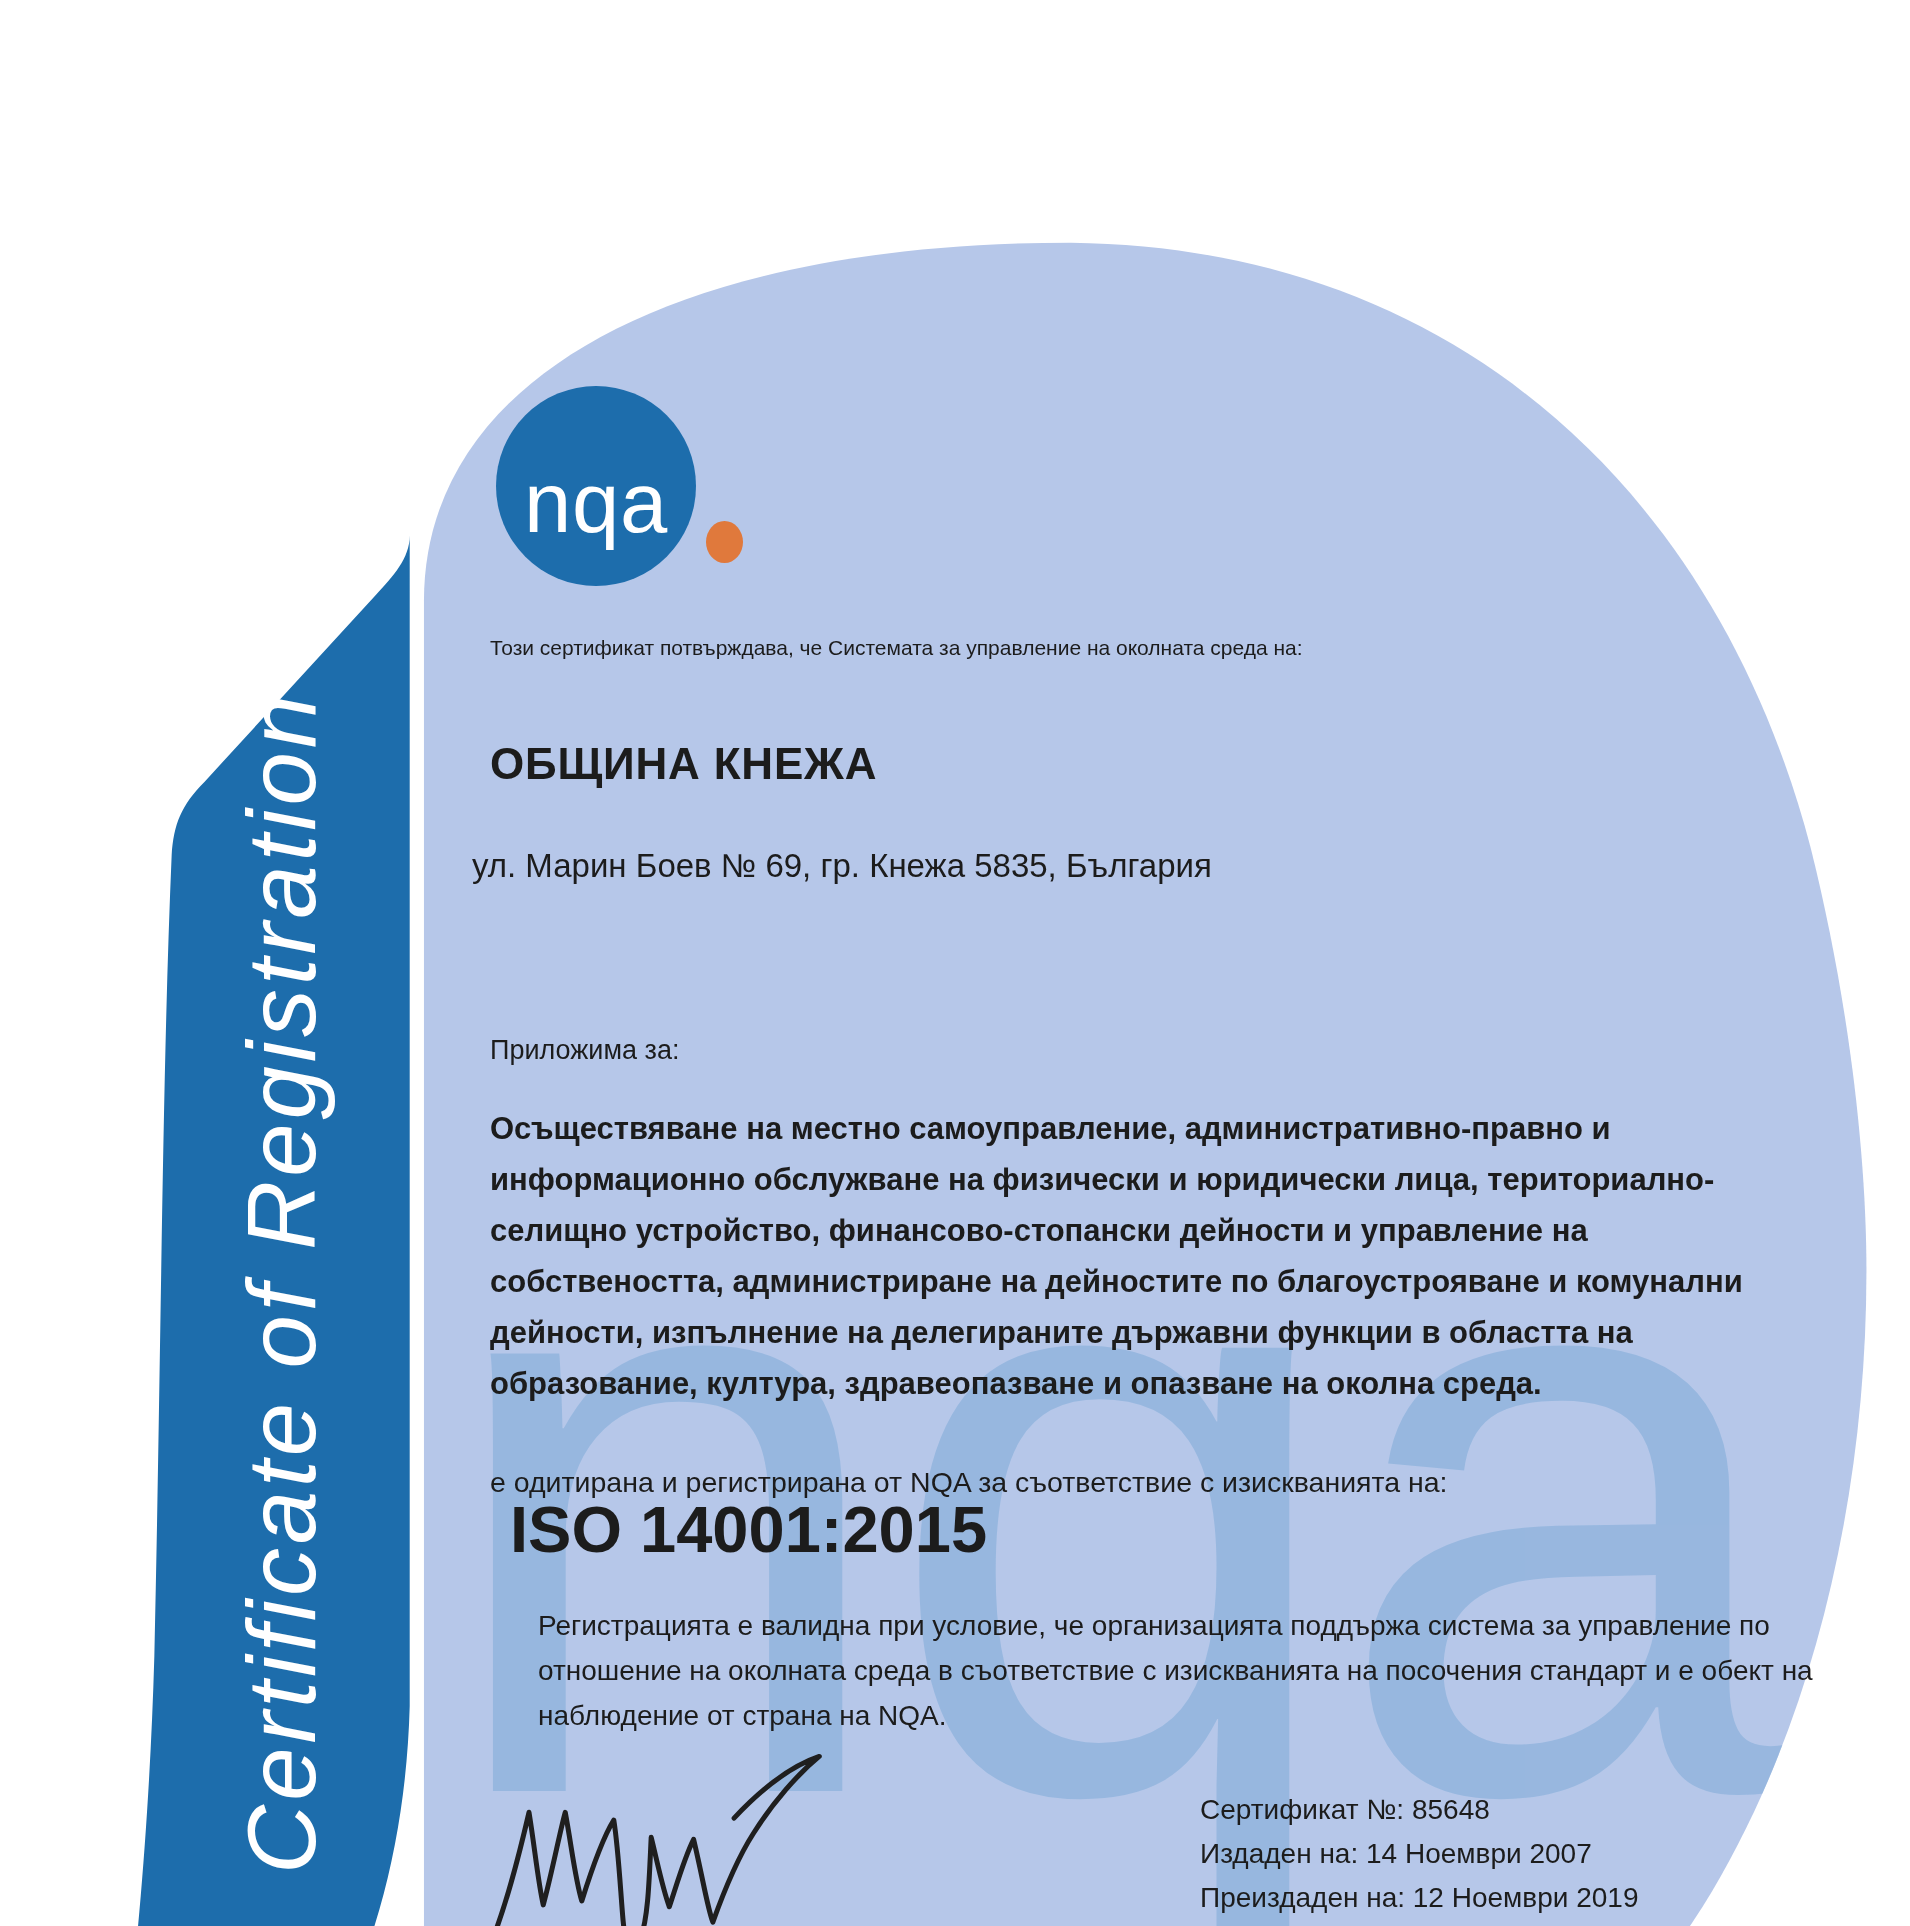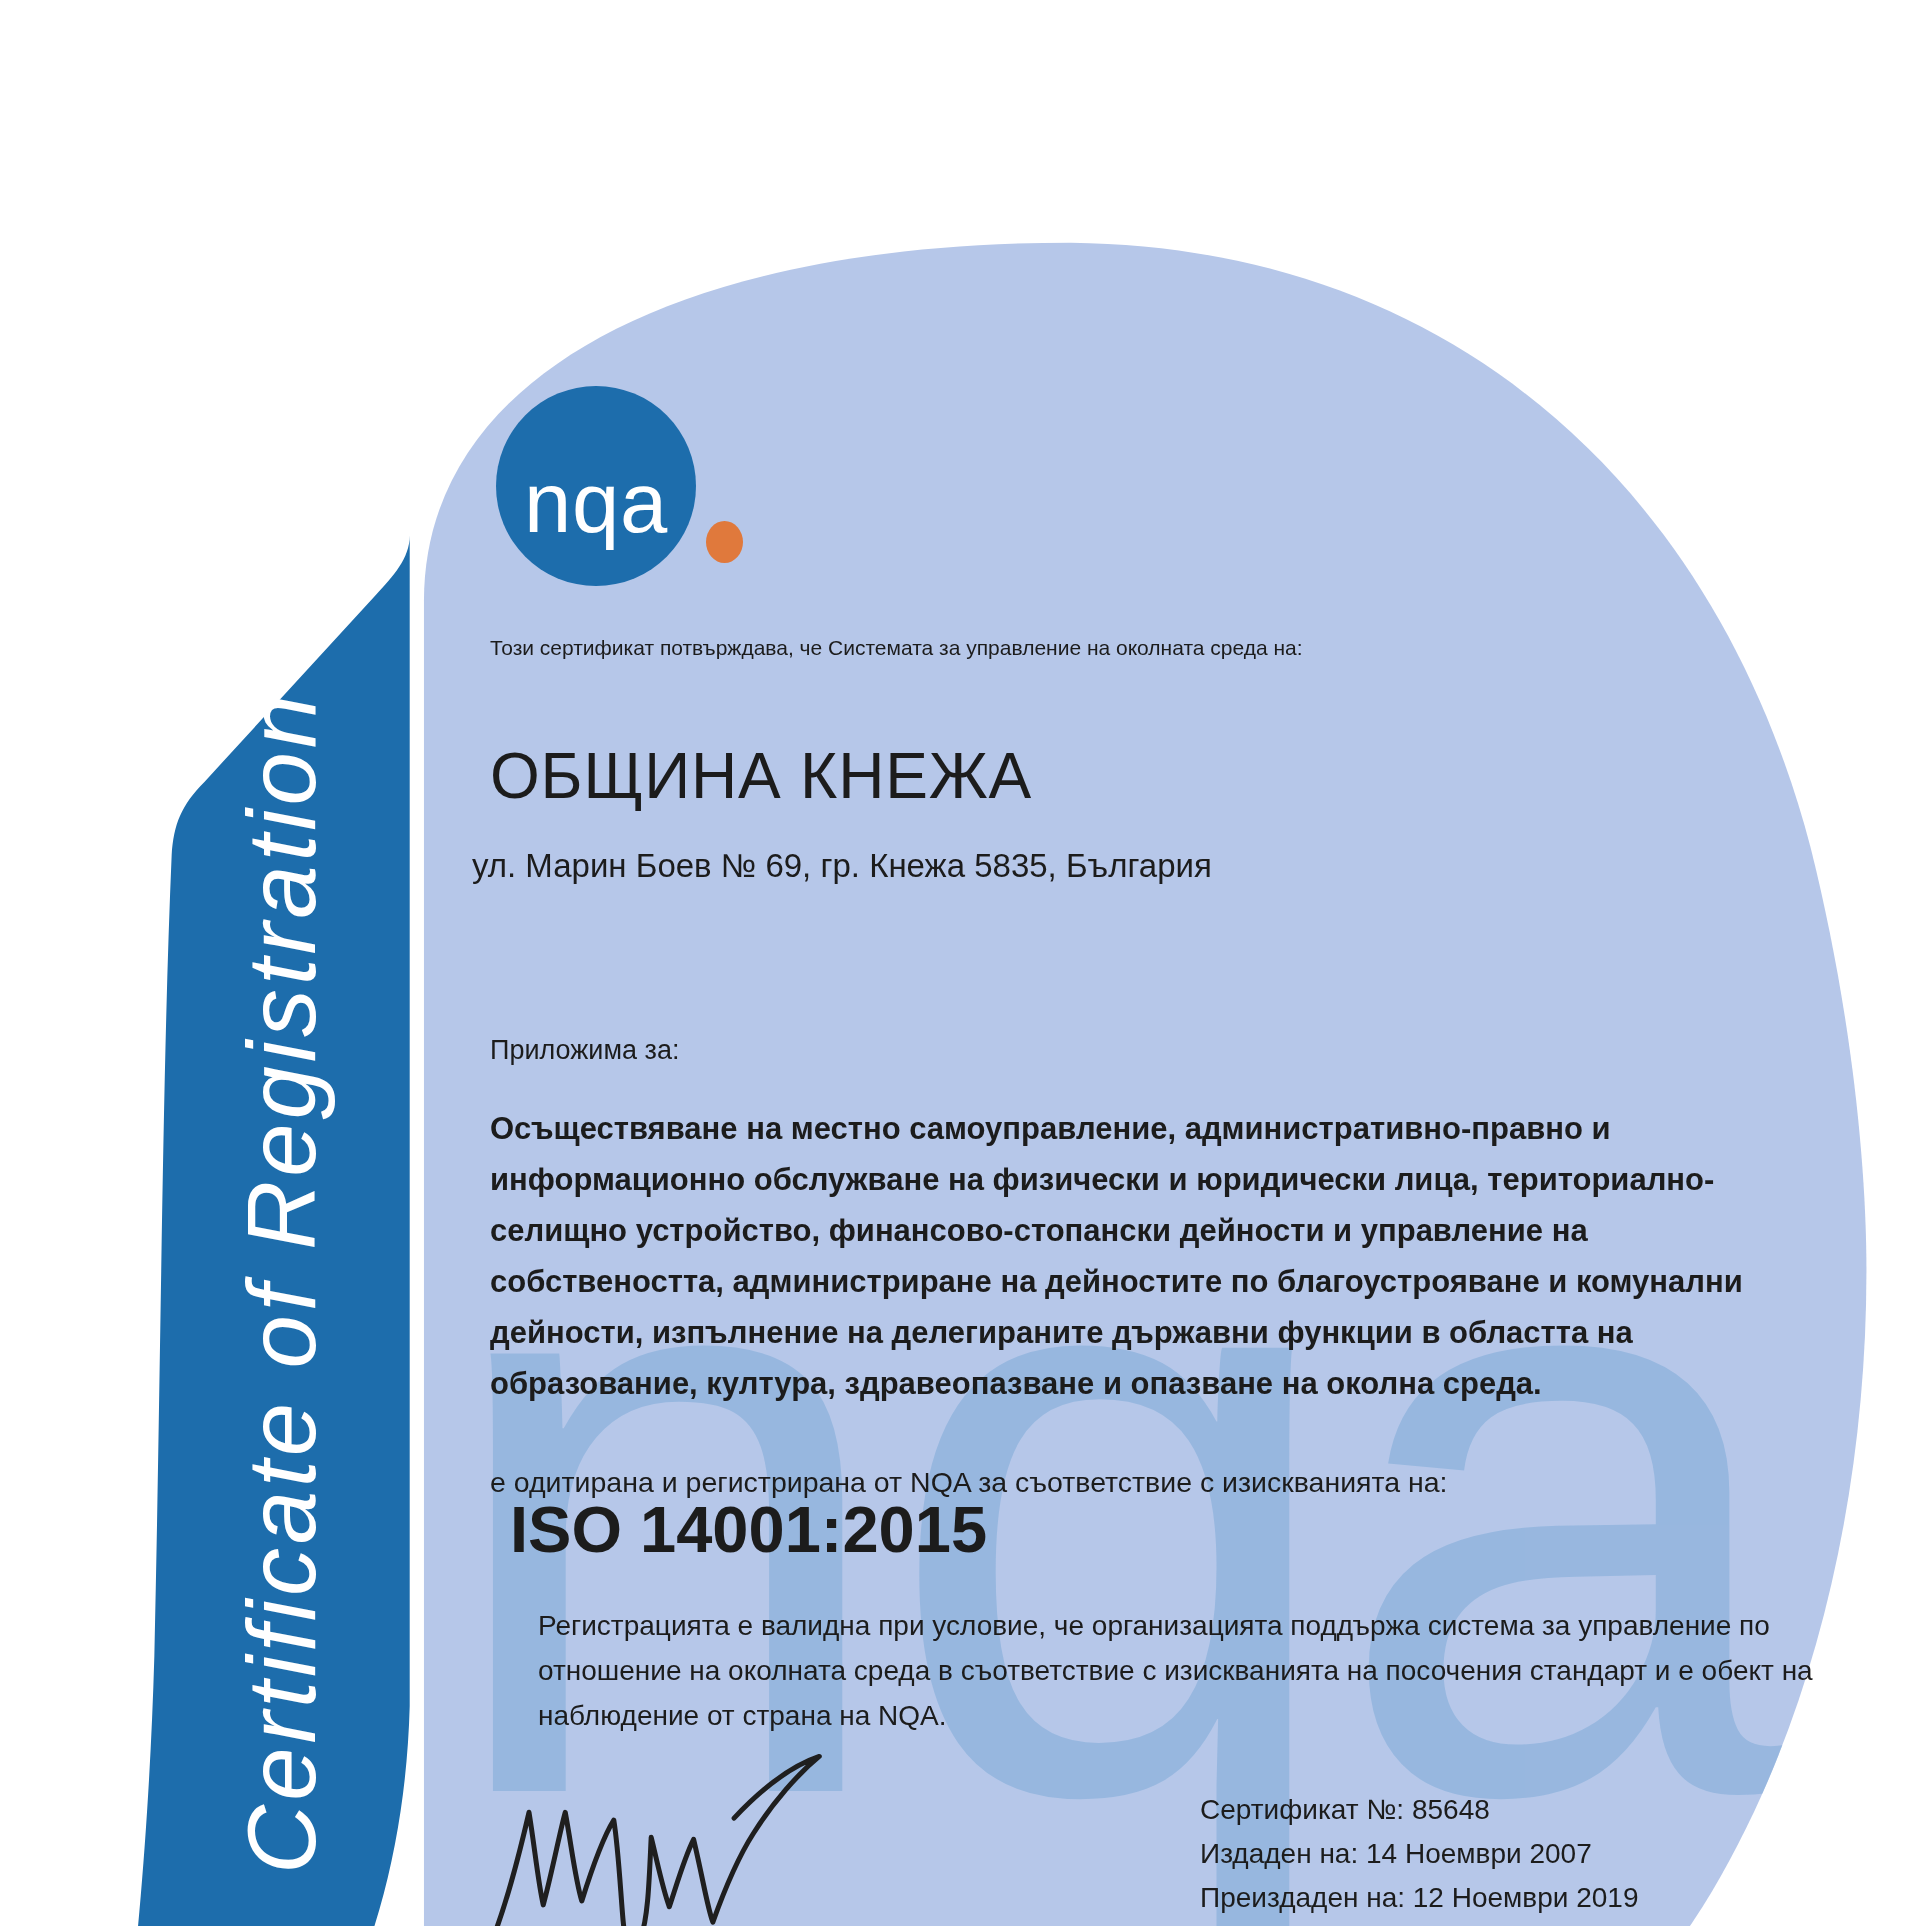--- a/index.html
+++ b/index.html
@@ -39,21 +39,21 @@
     text-align:center;font-size:85px;color:#ffffff;
     letter-spacing:0.8px;line-height:85px;
   }
   .logo-dot{
     position:absolute;left:706px;top:521px;
     width:37px;height:42px;border-radius:50%;
     background:#e0793c;
   }
 
   .t-intro{left:490px;top:628px;width:1233px;font-size:21px;line-height:39px;}
-  .t-org{left:490px;top:739px;width:1271px;font-size:64px;font-weight:400;letter-spacing:0.8px;}
+  .t-org{left:490px;top:739px;width:1271px;font-size:44px;font-weight:700;letter-spacing:0.8px;}
   .t-addr{left:472px;top:847px;width:1271px;font-size:33px;}
   .t-applicable{left:490px;top:1035px;width:770px;font-size:27px;}
   .t-scope{left:490px;top:1103px;width:1283px;font-size:31px;font-weight:700;line-height:51px;}
   .t-audited{left:490px;top:1466px;width:1271px;font-size:28.5px;}
   .t-standard{left:490px;top:1492px;width:1002px;font-size:65px;font-weight:700;margin-left:20px;}
   .t-validity{left:490px;top:1603px;width:1302px;font-size:28px;line-height:45px;margin-left:48px;}
 
   .details{left:1200px;top:1788px;width:655px;font-size:28px;line-height:44px;}
   .details div{white-space:nowrap;}
 </style>

